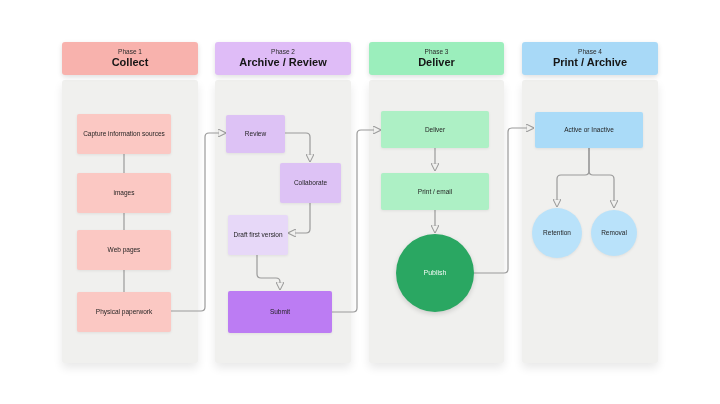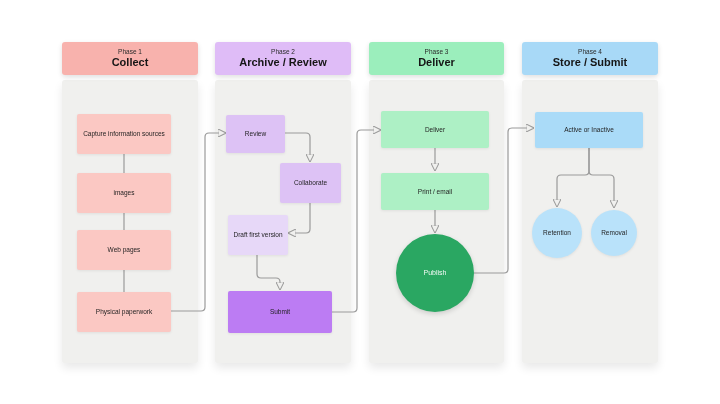--- a/index.html
+++ b/index.html
@@ -118,21 +118,21 @@
   <div class="phase-header h2">
     <div class="phase-label">Phase 2</div>
     <div class="phase-title">Archive / Review</div>
   </div>
   <div class="phase-header h3">
     <div class="phase-label">Phase 3</div>
     <div class="phase-title">Deliver</div>
   </div>
   <div class="phase-header h4">
     <div class="phase-label">Phase 4</div>
-    <div class="phase-title">Store / Submit</div>
+    <div class="phase-title">Print / Archive</div>
   </div>
 
   <div class="node c1 n-capture">Capture information sources</div>
   <div class="node c1 n-images">images</div>
   <div class="node c1 n-web">Web pages</div>
   <div class="node c1 n-paper">Physical paperwork</div>
 
   <div class="node c2 n-review">Review</div>
   <div class="node c2 n-collab">Collaborate</div>
   <div class="node c2 n-draft">Draft first version</div>

